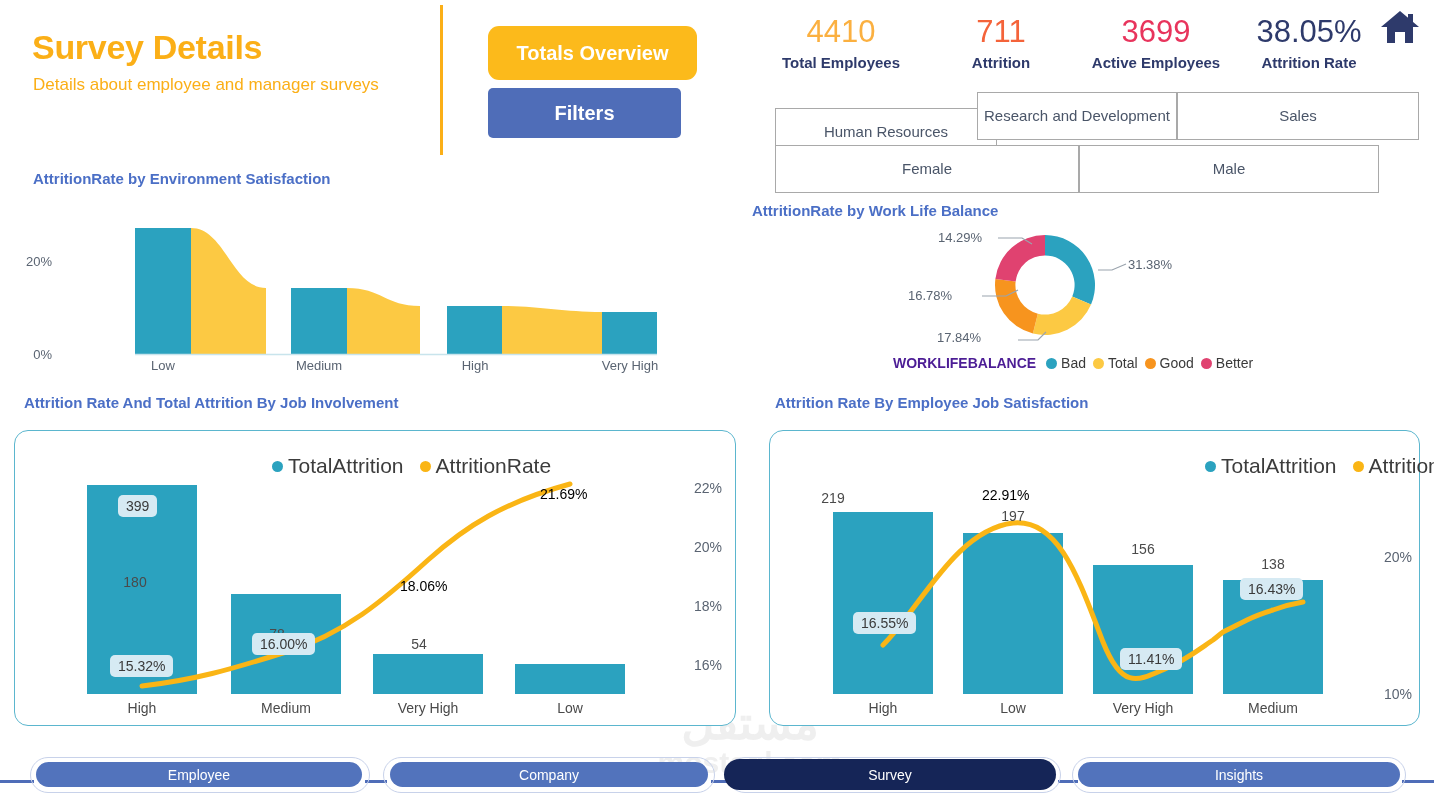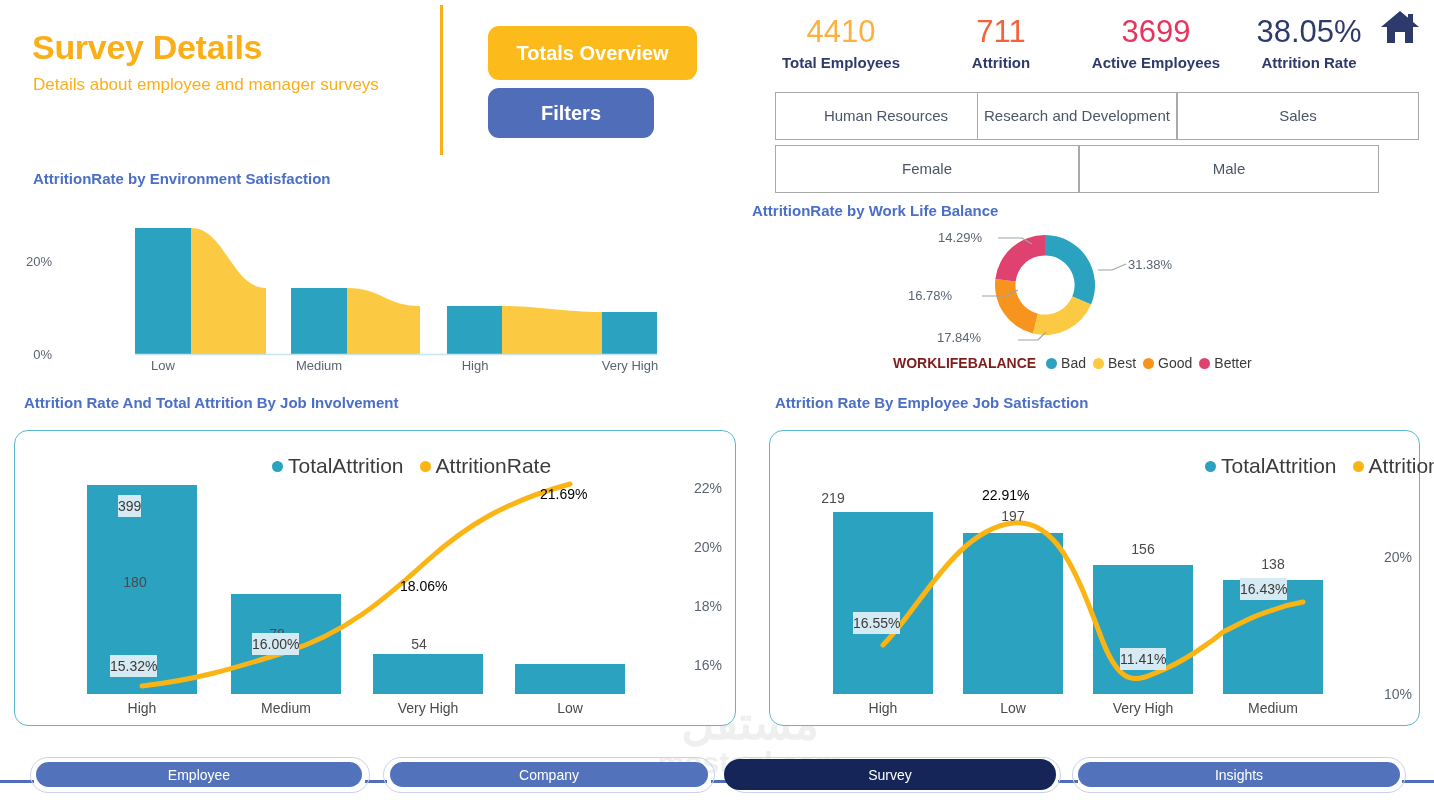--- a/index.html
+++ b/index.html
@@ -46,22 +46,22 @@
   .btn-totals {
     position: absolute; left: 488px; top: 26px;
     width: 209px; height: 54px;
     background: #FCBA1B; border-radius: 11px;
     color: #ffffff; font-size: 20px; font-weight: bold;
     display: flex; align-items: center; justify-content: center;
     border: none; cursor: pointer;
   }
   .btn-filters {
     position: absolute; left: 488px; top: 88px;
-    width: 166px; height: 50px;
-    background: #4F6DB8; border-radius: 11px;
+    width: 193px; height: 50px;
+    background: #4F6DB8; border-radius: 5px;
     color: #ffffff; font-size: 20px; font-weight: bold;
     display: flex; align-items: center; justify-content: center;
     border: none; cursor: pointer;
   }
 
   
   .kpi {
     position: absolute; text-align: center;
   }
   .kpi .val { font-size: 31px; font-weight: 500; line-height: 1.0; }
@@ -81,21 +81,21 @@
   .tile {
     position: absolute;
     border: 1px solid #a9a9a9;
     background: #fff;
     color: #4a5568;
     font-size: 15px;
     display: flex; align-items: center; justify-content: center;
     text-align: center; line-height: 1.25;
     cursor: pointer;
   }
-  #tile-hr   { left: 775px;  top: 92px;  width: 222px; height: 48px; text-align: center; }
+  #tile-hr   { left: 775px;  top: 108px;  width: 222px; height: 48px; text-align: center; }
   #tile-rd   { left: 977px;  top: 92px;  width: 200px; height: 48px; }
   #tile-sales{ left: 1177px; top: 92px;  width: 242px; height: 48px; }
   #tile-fem  { left: 775px;  top: 145px; width: 304px; height: 48px; }
   #tile-male { left: 1079px; top: 145px; width: 300px; height: 48px; }
 
   
   .sec-title {
     position: absolute; font-size: 15px; font-weight: bold; color: #4B6FC6;
   }
   #t-env  { left: 33px; top: 170px; }
@@ -113,21 +113,21 @@
   }
 
   
   .donut-wrap { position: absolute; left: 880px; top: 218px; width: 420px; height: 140px; }
   .donut-lbl { position: absolute; font-size: 13px; color: #5a6472; }
   .wlb-legend {
     position: absolute; left: 893px; top: 355px;
     display: flex; align-items: center; gap: 7px;
     font-size: 14px; color: #3a3a3a;
   }
-  .wlb-legend .ttl { font-weight: bold; font-size: 14px; color: #7f1d1d; margin-right: 3px;}
+  .wlb-legend .ttl { font-weight: bold; font-size: 14px; color: #4c1d95; margin-right: 3px;}
   .wlb-legend .item { display: flex; align-items: center; gap: 4px; }
   .wlb-legend .dot { width: 11px; height: 11px; border-radius: 50%; display:inline-block;}
 
   
   .card {
     position: absolute;
     border: 1px solid #5BB6CE;
     border-radius: 14px;
     background: #fff;
   }
@@ -142,21 +142,21 @@
   .legend-combo .item { display:flex; align-items:center; gap:5px; }
   .legend-combo .dot { width: 11px; height: 11px; border-radius: 50%; display:inline-block;}
   #lg-ji { left: 272px; top: 454px; }
   #lg-js { left: 1205px; top: 454px; }
 
   .bar-val {
     position: absolute; font-size: 14px; color: #4a4a4a; text-align: center;
   }
   .bar-badge {
     position: absolute; font-size: 14px; color: #3a3a3a;
-    background: #D6EAF3; border-radius: 0; padding: 3px 0;
+    background: #D6EAF3; border-radius: 5px; padding: 3px 8px;
     white-space: nowrap;
   }
   .rate-lbl {
     position: absolute; font-size: 14px; color: #000000; white-space: nowrap;
   }
   .x-cat {
     position: absolute; font-size: 14px; color: #4a4a4a; text-align: center;
   }
   .y-tick {
     position: absolute; font-size: 14px; color: #5a6472;
@@ -278,21 +278,21 @@
 </div>
 
 <div class="wlb-legend">
   <span class="ttl">WORKLIFEBALANCE</span>
   <span class="item">
     <span class="dot" style="background:#2BA2BF"></span>
     <span>Bad</span>
   </span>
   <span class="item">
     <span class="dot" style="background:#FCC943"></span>
-    <span>Best</span>
+    <span>Total</span>
   </span>
   <span class="item">
     <span class="dot" style="background:#F7941E"></span>
     <span>Good</span>
   </span>
   <span class="item">
     <span class="dot" style="background:#E04270"></span>
     <span>Better</span>
   </span>
 </div>

